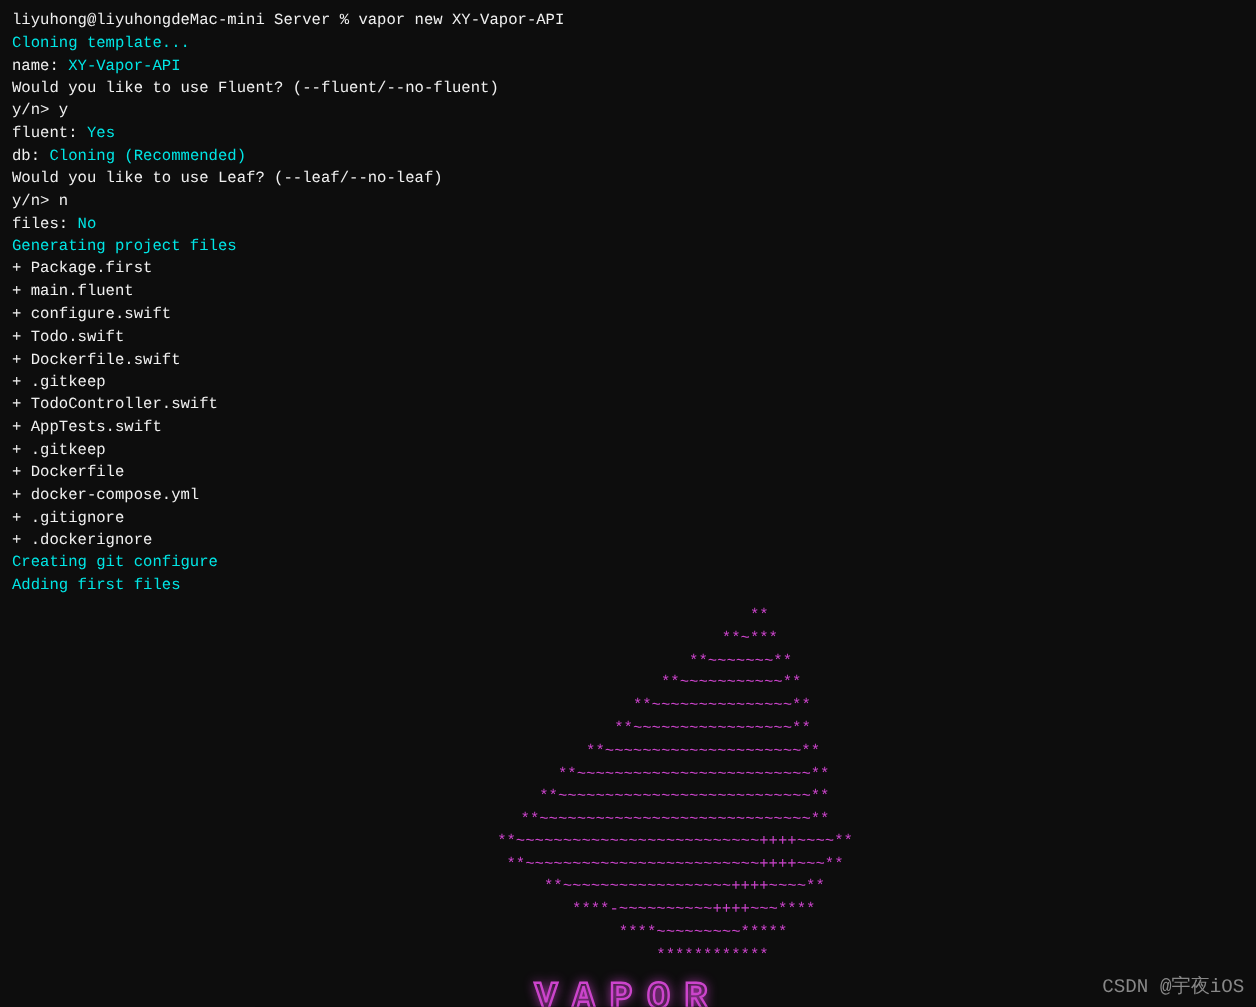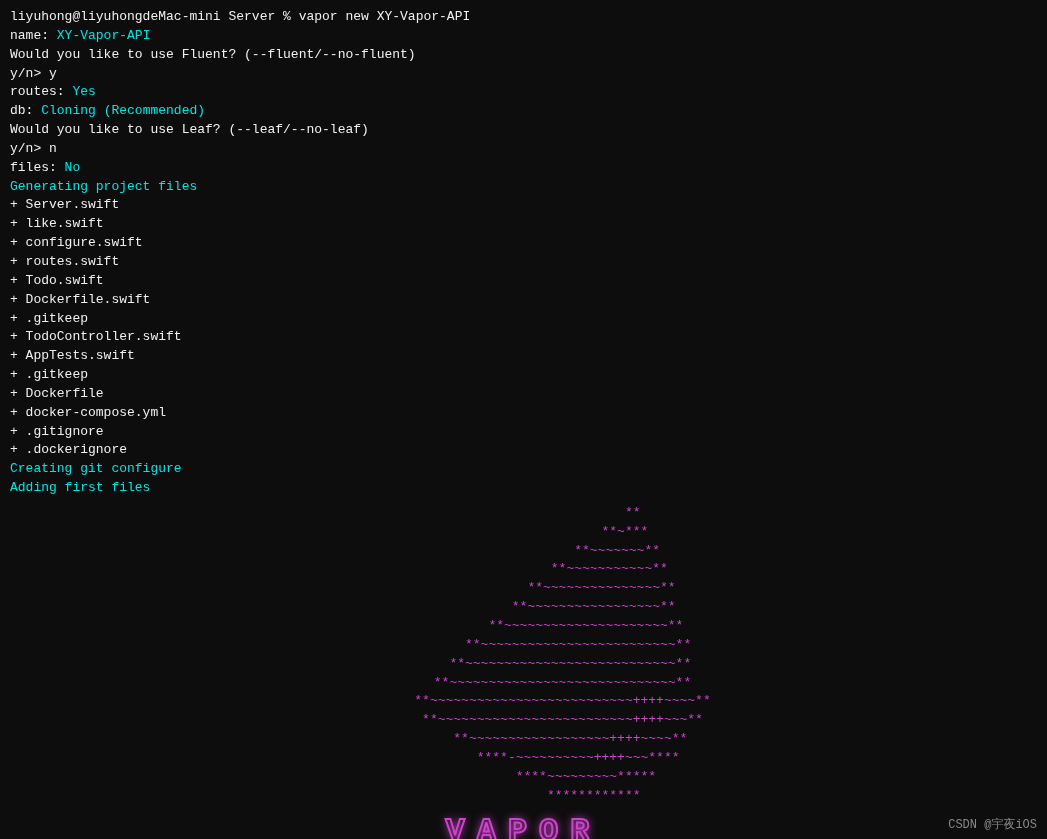--- a/index.html
+++ b/index.html
@@ -34,49 +34,49 @@
       font-size: 13px;
       line-height: 1.45;
       white-space: pre;
       text-align: center;
     }
     .bottom-bar {
       position: absolute;
       bottom: 6px;
       right: 10px;
       color: #888;
-      font-size: 12px;
+      font-size: 16px;
       margin-left: 32px;
     }
     .art-container {
       margin-top: 6px;
       margin-bottom: 2px;
     }
   </style>
 </head>
 <body>
 
 <div id="terminal">
 
   <div class="line white"><span>liyuhong@liyuhongdeMac-mini Server % vapor new XY-Vapor-API</span></div>
+  <div class="line cyan"><span>Cloning template...</span></div>
   <div class="line white"><span>name: </span><span class="cyan">XY-Vapor-API</span></div>
   <div class="line white"><span>Would you like to use Fluent? (--fluent/--no-fluent)</span></div>
   <div class="line white"><span>y/n&gt; y</span></div>
-  <div class="line white"><span>routes: </span><span class="cyan">Yes</span></div>
+  <div class="line white"><span>fluent: </span><span class="cyan">Yes</span></div>
   <div class="line white"><span>db: </span><span class="cyan">Cloning (Recommended)</span></div>
   <div class="line white"><span>Would you like to use Leaf? (--leaf/--no-leaf)</span></div>
   <div class="line white"><span>y/n&gt; n</span></div>
   <div class="line white"><span>files: </span><span class="cyan">No</span></div>
   <div class="line cyan"><span>Generating project files</span></div>
 
   <div>
-    <div class="line white">+ Server.swift</div>
-    <div class="line white">+ like.swift</div>
+    <div class="line white">+ Package.first</div>
+    <div class="line white">+ main.fluent</div>
     <div class="line white">+ configure.swift</div>
-    <div class="line white">+ routes.swift</div>
     <div class="line white">+ Todo.swift</div>
     <div class="line white">+ Dockerfile.swift</div>
     <div class="line white">+ .gitkeep</div>
     <div class="line white">+ TodoController.swift</div>
     <div class="line white">+ AppTests.swift</div>
     <div class="line white">+ .gitkeep</div>
     <div class="line white">+ Dockerfile</div>
     <div class="line white">+ docker-compose.yml</div>
     <div class="line white">+ .gitignore</div>
     <div class="line white">+ .dockerignore</div>

